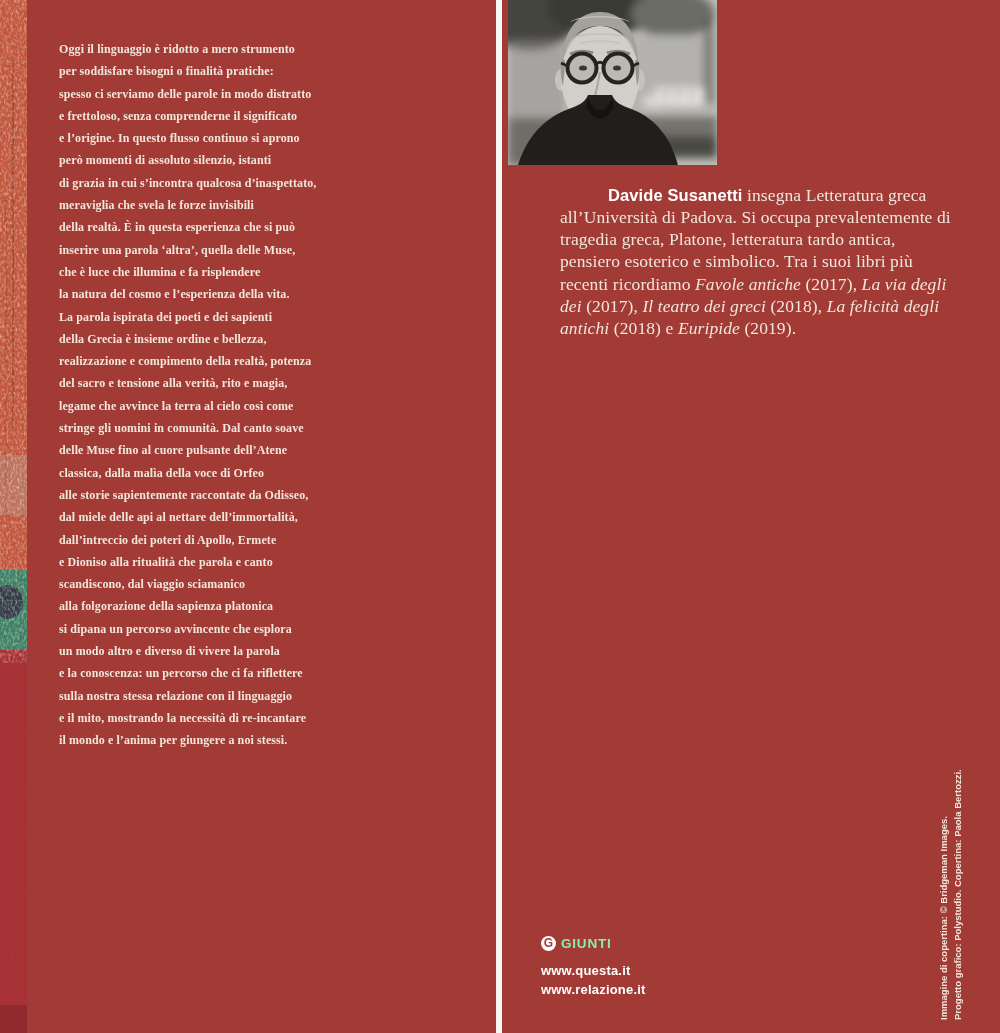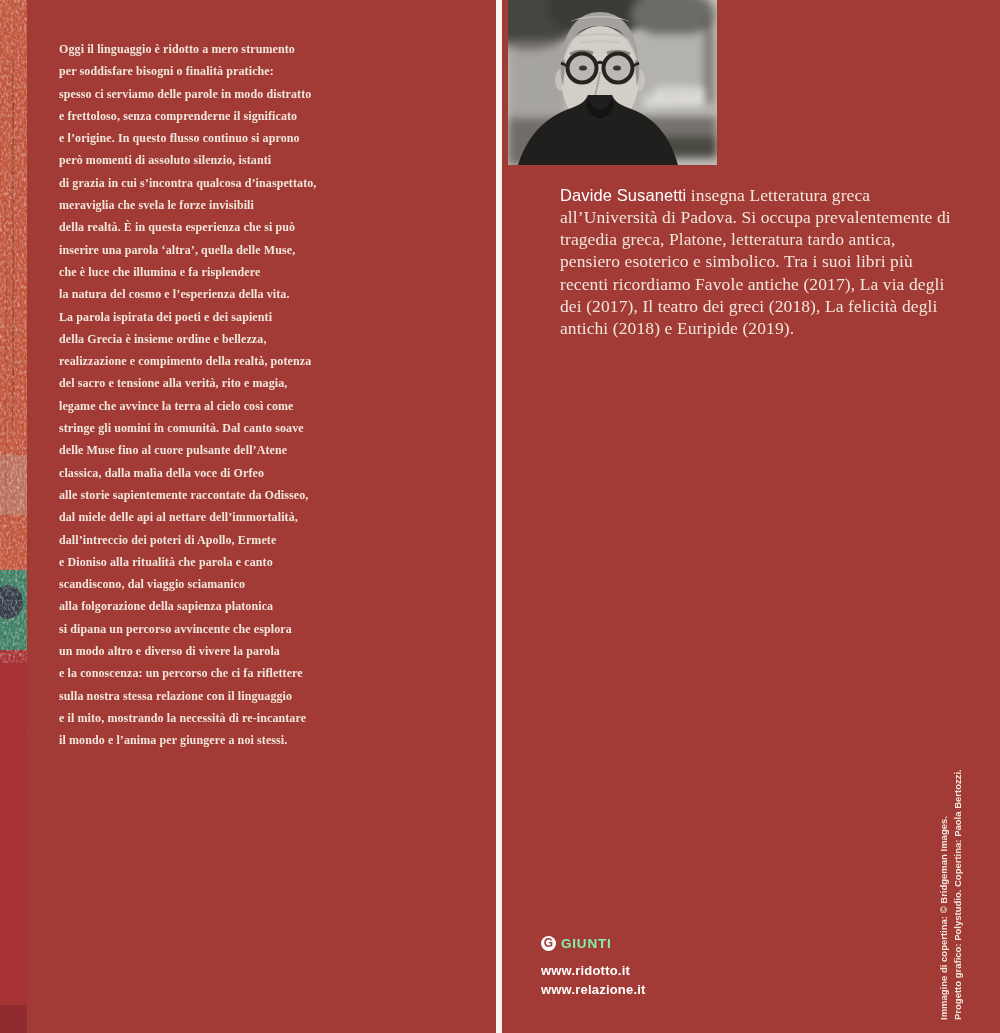--- a/index.html
+++ b/index.html
@@ -18,22 +18,22 @@
     color:var(--cream,#f0e6dc);
     white-space:pre-line;
     font-weight:bold;
   }
   .photo{position:absolute;left:6px;top:0;width:209px;height:165px;display:block;}
   .bio{
     position:absolute;left:58px;top:166px;width:392px;
     font-size:17.5px;line-height:22.3px;letter-spacing:.1px;
     color:var(--cream,#f0e6dc);
   }
-  .seg-bold{font-family:"Liberation Sans",sans-serif;font-weight:400;font-size:16.5px;color:#fff;}
-  .seg-italic{}
+  .seg-bold{font-family:"Liberation Sans",sans-serif;font-weight:700;font-size:16.5px;color:#fff;margin-left:48px;}
+  .seg-italic{font-style:italic;}
   .publisher{position:absolute;left:39px;top:936px;}
   .logo-row{display:flex;align-items:center;gap:5px;}
   .logo-circle{
     width:15px;height:15px;border-radius:50%;background:#fff;
     color:var(--flap_red,#a23a35);
     font:700 12px/15px "Liberation Sans",sans-serif;text-align:center;
   }
   .logo-word{color:#86efac;font:700 13.5px "Liberation Sans",sans-serif;letter-spacing:.8px;}
   .sites{margin-top:10px;color:#fff;font:700 13px/19px "Liberation Sans",sans-serif;letter-spacing:.2px;}
   .credits{
@@ -170,21 +170,21 @@
   </svg>
 
   <p class="bio"><span class="seg-bold">Davide Susanetti</span><span> insegna Letteratura greca all’Università di Padova. Si occupa prevalentemente di tragedia greca, Platone, letteratura tardo antica, pensiero esoterico e simbolico. Tra i suoi libri più recenti ricordiamo </span><span class="seg-italic">Favole antiche</span><span> (2017), </span><span class="seg-italic">La via degli dei</span><span> (2017), </span><span class="seg-italic">Il teatro dei greci</span><span> (2018), </span><span class="seg-italic">La felicità degli antichi</span><span> (2018) e </span><span class="seg-italic">Euripide</span><span> (2019).</span></p>
 
   <div class="publisher">
     <div class="logo-row">
       <div class="logo-circle">G</div>
       <span class="logo-word">GIUNTI</span>
     </div>
     <div class="sites">
-      <div>www.ridotto.it</div>
+      <div>www.questa.it</div>
       <div>www.relazione.it</div>
     </div>
   </div>
 </div>
 
 <div class="credits">
   <div>Immagine di copertina: © Bridgeman Images.</div>
   <div>Progetto grafico: Polystudio. Copertina: Paola Bertozzi.</div>
 </div>
 

